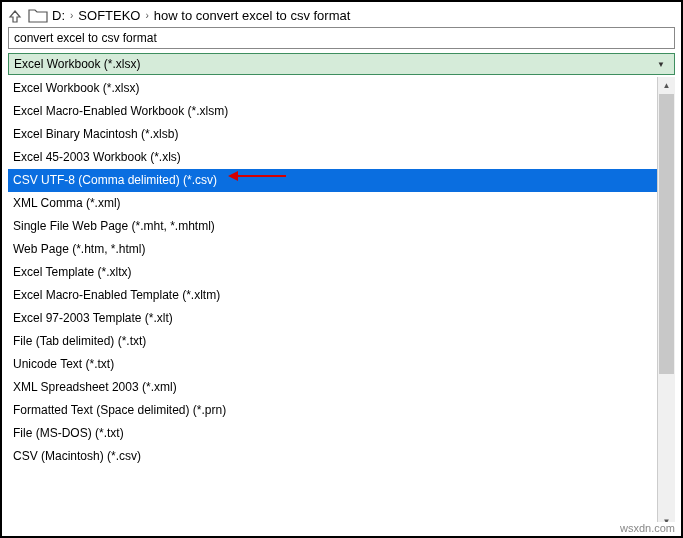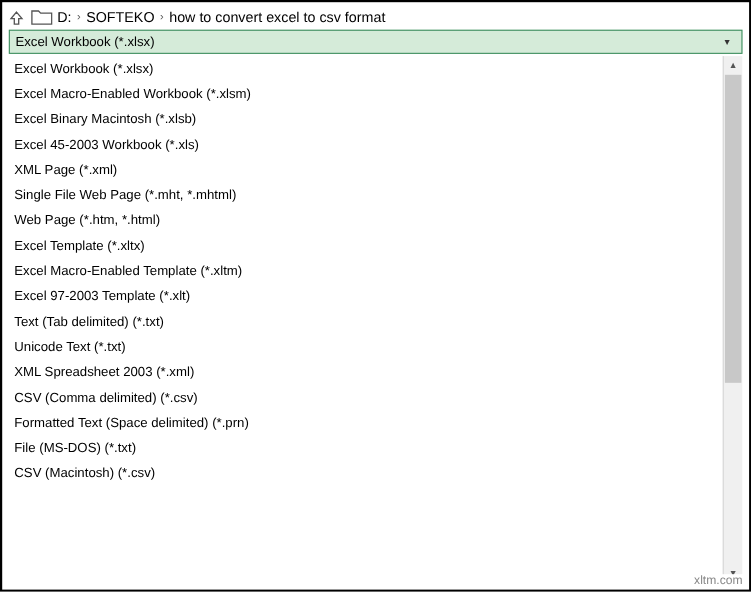--- a/index.html
+++ b/index.html
@@ -185,50 +185,56 @@
     </span>
     <span class="crumb-text">
       <span>D:</span>
       <span class="crumb-sep">›</span>
       <span>SOFTEKO</span>
       <span class="crumb-sep">›</span>
       <span>how to convert excel to csv format</span>
     </span>
   </div>
 
+  <div class="filename-row">
+    <input class="filename-input" type="text" value="convert excel to csv format" style="">
+  </div>
 
   <div class="filetype-row">
     <div class="filetype-select">
       <span>Excel Workbook (*.xlsx)</span>
       <span class="chevron-down">▼</span>
     </div>
   </div>
 
   <div class="dropdown-area">
     <div class="dropdown-list" id="dropdown-list">
         <div class="option">Excel Workbook (*.xlsx)</div>
         <div class="option">Excel Macro-Enabled Workbook (*.xlsm)</div>
         <div class="option">Excel Binary Macintosh (*.xlsb)</div>
         <div class="option">Excel 45-2003 Workbook (*.xls)</div>
-        <div class="option">XML Page (*.xml)</div>
+        <div class="option selected">CSV UTF-8 (Comma delimited) (*.csv)<span class="red-arrow">
+            <span class="red-arrow-head"></span>
+            <span class="red-arrow-line"></span>
+          </span></div>
+        <div class="option">XML Comma (*.xml)</div>
         <div class="option">Single File Web Page (*.mht, *.mhtml)</div>
         <div class="option">Web Page (*.htm, *.html)</div>
         <div class="option">Excel Template (*.xltx)</div>
         <div class="option">Excel Macro-Enabled Template (*.xltm)</div>
         <div class="option">Excel 97-2003 Template (*.xlt)</div>
-        <div class="option">Text (Tab delimited) (*.txt)</div>
+        <div class="option">File (Tab delimited) (*.txt)</div>
         <div class="option">Unicode Text (*.txt)</div>
         <div class="option">XML Spreadsheet 2003 (*.xml)</div>
-        <div class="option">CSV (Comma delimited) (*.csv)</div>
         <div class="option">Formatted Text (Space delimited) (*.prn)</div>
         <div class="option">File (MS-DOS) (*.txt)</div>
         <div class="option">CSV (Macintosh) (*.csv)</div>
       </div>
     <div class="scrollbar">
       <div class="scroll-up">▲</div>
       <div class="scroll-thumb"></div>
       <div class="scroll-down">▼</div>
     </div>
   </div>
 
 </div>
 
-<div class="watermark">xltm.com</div>
+<div class="watermark">wsxdn.com</div>
 
 </body></html>

